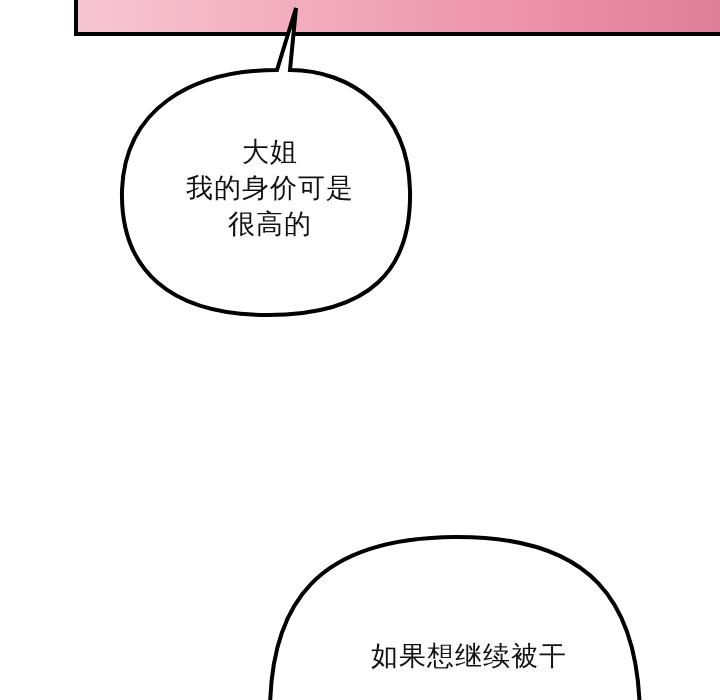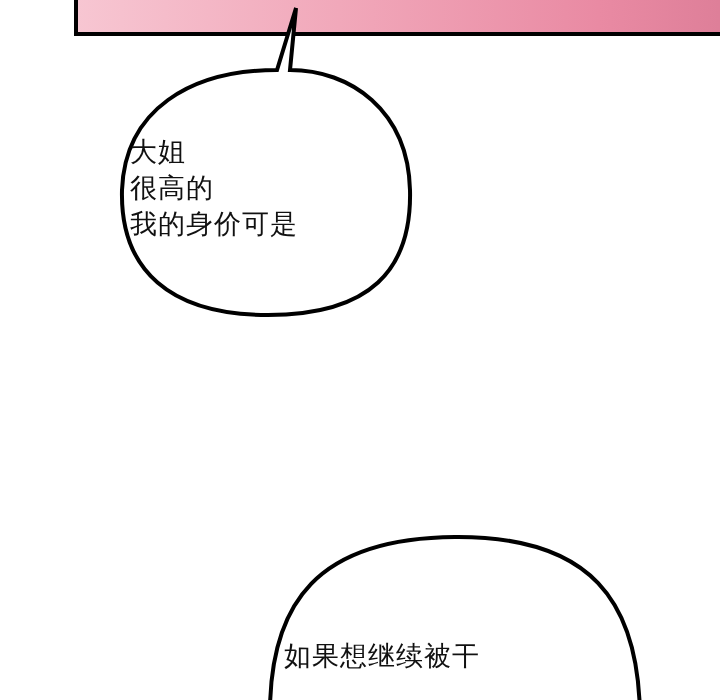--- a/index.html
+++ b/index.html
@@ -8,37 +8,37 @@
       position: relative; overflow: hidden;
       font-family: "DejaVu Sans", sans-serif;
     }
     .panel {
       position: absolute; left: 74px; top: -6px; width: 660px; height: 42px;
       border: 4px solid #000; box-sizing: border-box;
       background: linear-gradient(90deg, #f7c6d2 0%, #f1a8ba 40%, #e98aa3 80%, #dd7e98 100%);
     }
     svg.bubbles { position: absolute; left: 0; top: 0; }
     .text {
-      position: absolute; text-align: left; color: #111;
+      position: absolute; text-align: center; color: #111;
       font-size: 27px; line-height: 36px; letter-spacing: 1px; font-family: Liberation Serif, serif;
     }
     .t1 { left: 130px; width: 280px; top: 134px; }
     .t2 { left: 284px; width: 370px; top: 638px; }
   </style>
 </head>
 <body>
 
 <div class="panel"></div>
 
 <svg class="bubbles" width="720" height="700">
   <path d="M 277 70 C 190 70, 125 110, 122 190 C 120 270, 170 315, 268 315 C 370 315, 412 270, 410 190 C 408 110, 350 70, 290 70 L 296 8 L 277 70 Z" fill="#fff" stroke="#000" stroke-width="4" stroke-linejoin="miter"></path>
   <path d="M 270 720 C 268 600, 320 538, 455 537 C 590 536, 640 600, 640 720" fill="#fff" stroke="#000" stroke-width="4"></path>
 </svg>
 
 <div class="text t1">
   <div>大姐</div>
+  <div>我的身价可是</div>
   <div>很高的</div>
-  <div>我的身价可是</div>
 </div>
 
 <div class="text t2">
   <div>如果想继续被干</div>
 </div>
 
 </body></html>

